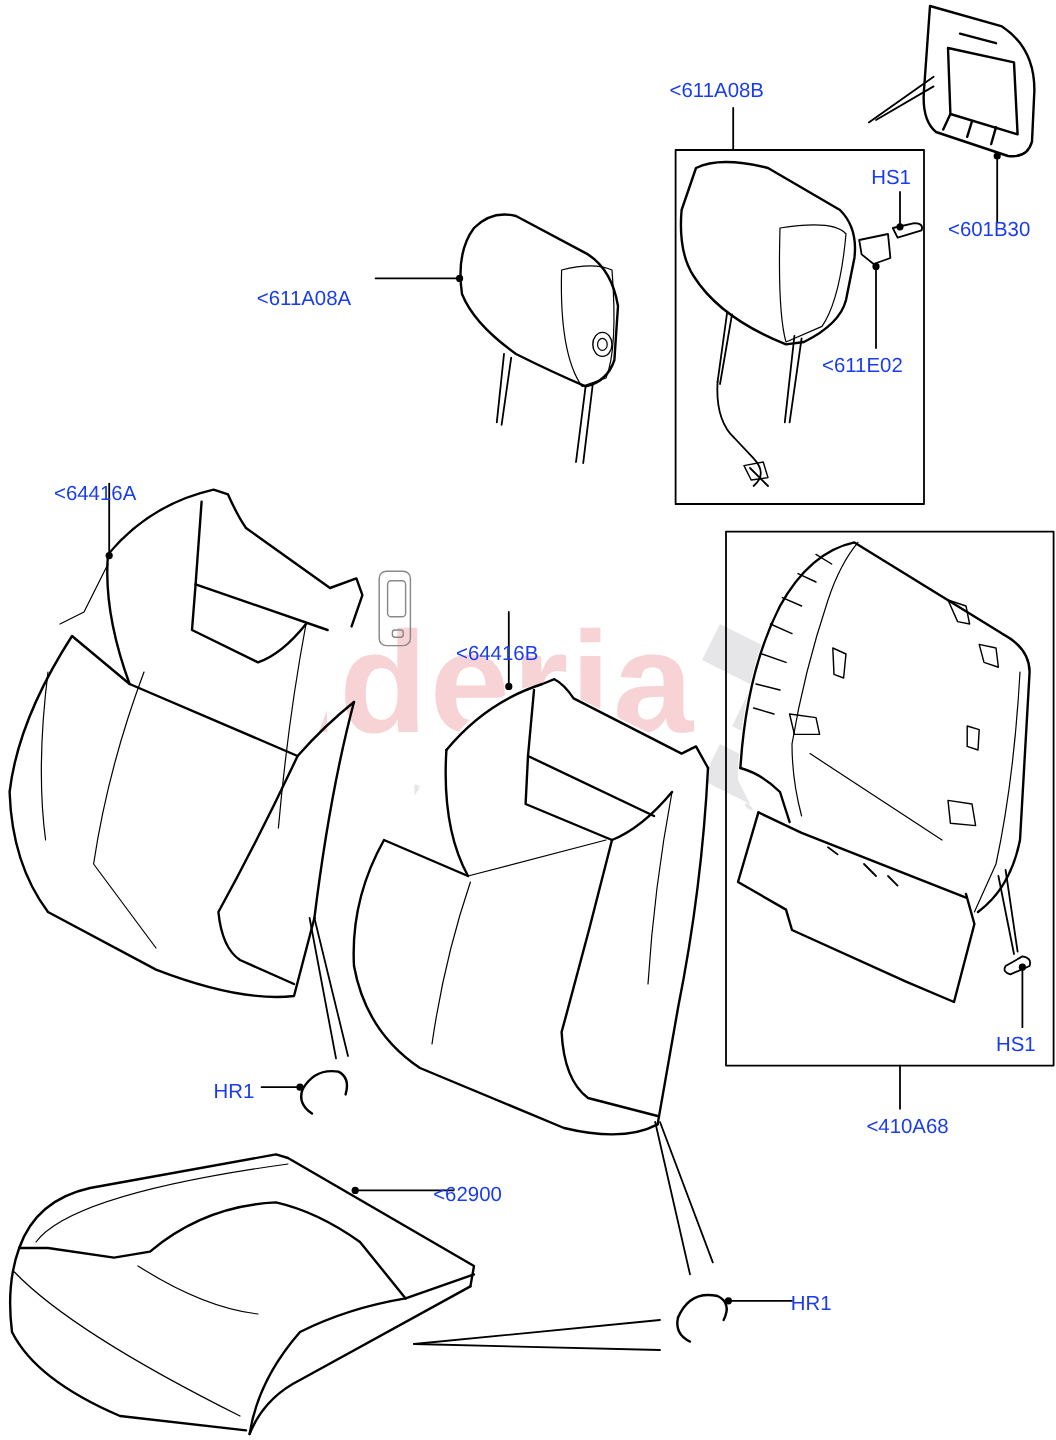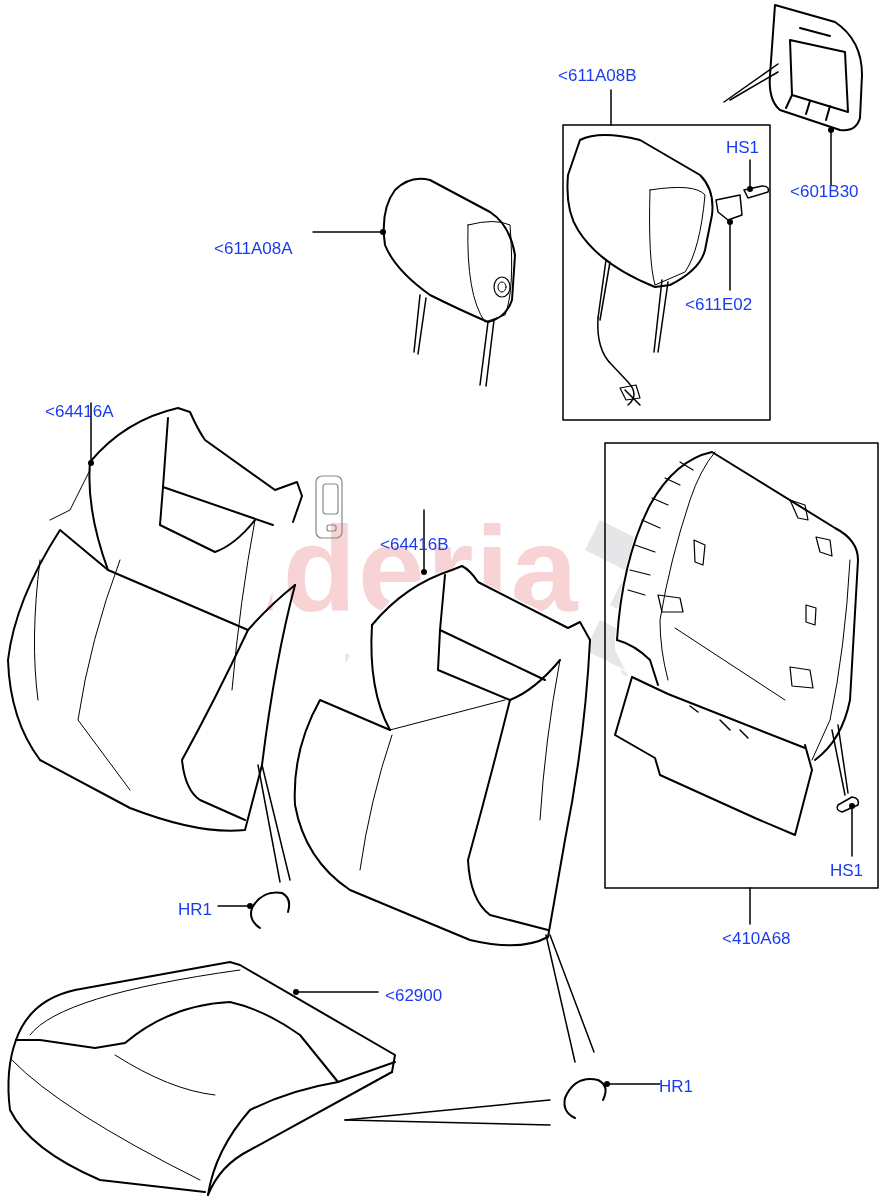--- a/index.html
+++ b/index.html
@@ -182,14 +182,14 @@
 <div class="callout" style="left:558px; top:66px;">&lt;611A08B</div>
 <div class="callout" style="left:726px; top:138px;">HS1</div>
 <div class="callout" style="left:790px; top:182px;">&lt;601B30</div>
 <div class="callout" style="left:214px; top:227px;margin-top:12px;">&lt;611A08A</div>
 <div class="callout" style="left:685px; top:295px;">&lt;611E02</div>
 <div class="callout" style="left:45px; top:402px;">&lt;64416A</div>
 <div class="callout" style="left:380px; top:491px;margin-top:44px;">&lt;64416B</div>
 <div class="callout" style="left:830px; top:861px;">HS1</div>
 <div class="callout" style="left:178px; top:900px;">HR1</div>
 <div class="callout" style="left:722px; top:929px;">&lt;410A68</div>
-<div class="callout" style="left:385px; top:986px;">&lt;62900</div>
+<div class="callout" style="left:361px; top:986px;">&lt;62900</div>
 <div class="callout" style="left:659px; top:1077px;">HR1</div>
 
 </body></html>

